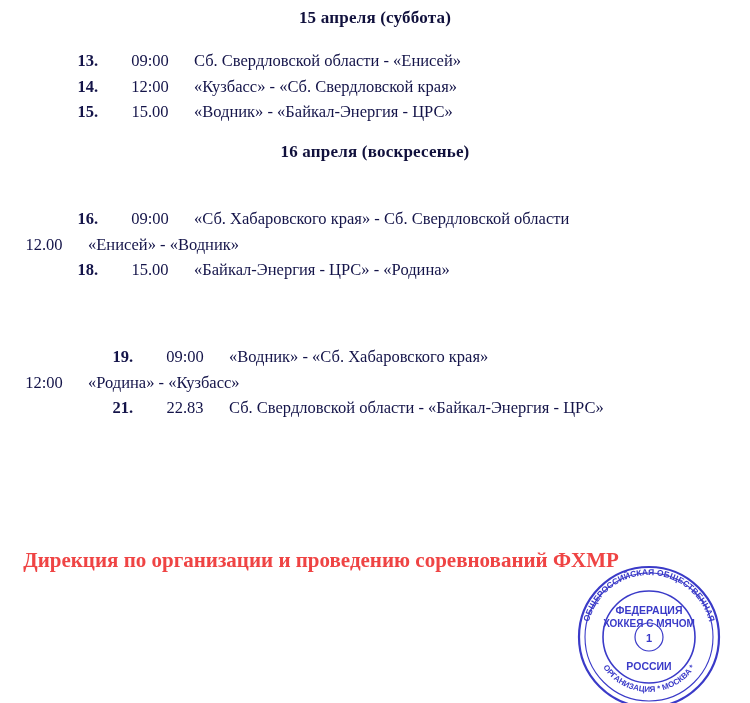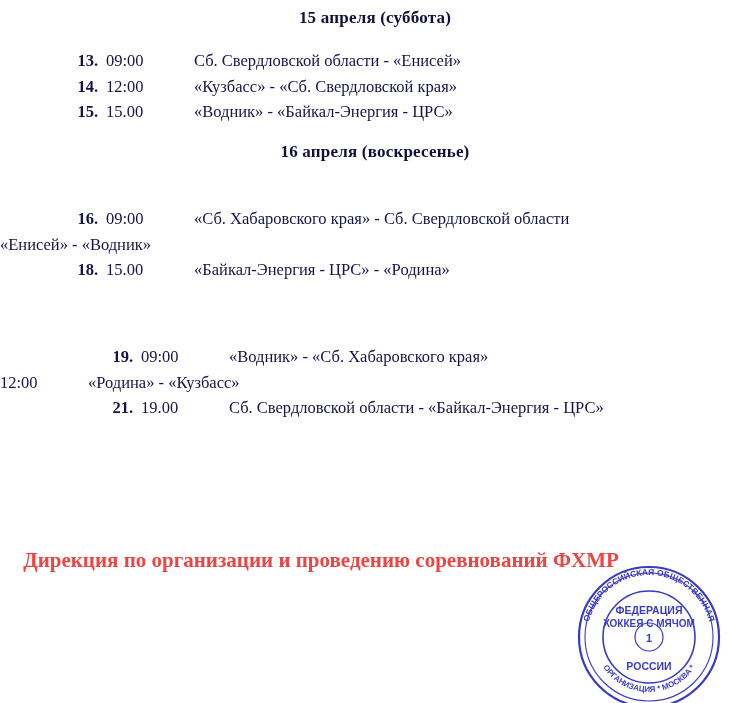--- a/index.html
+++ b/index.html
@@ -42,21 +42,21 @@
   .m-num {
     width: 42px;
     text-align: right;
     font-weight: bold;
     padding-right: 8px;
     flex: none;
   }
   .m-time {
     width: 60px;
     flex: none;
-    text-align: left;
+    text-align: center;
   }
   .m-teams {
     flex: 1;
   }
   
   .block1 { position: absolute; left: 0; top: 8px; width: 750px; }
   .block1 .day-title { margin-bottom: 20px; }
   .block1 .m-num { width: 98px; }
   .block1 .m-time { width: 88px; }
 
@@ -127,20 +127,21 @@
 
   <div class="block2">
     <div class="day-title">16 апреля (воскресенье)</div>
     <ul class="matches">
       <li class="match-row">
         <span class="m-num">16.</span>
         <span class="m-time">09:00</span>
         <span class="m-teams">«Сб. Хабаровского края» - Сб. Свердловской области</span>
       </li>
       <li class="match-row">
+        <span class="m-time">12.00</span>
         <span class="m-teams">«Енисей» -  «Водник»</span>
       </li>
       <li class="match-row">
         <span class="m-num">18.</span>
         <span class="m-time">15.00</span>
         <span class="m-teams">«Байкал-Энергия - ЦРС» - «Родина»</span>
       </li>
     </ul>
   </div>
 
@@ -150,21 +151,21 @@
         <span class="m-num">19.</span>
         <span class="m-time">09:00</span>
         <span class="m-teams">«Водник»  -  «Сб. Хабаровского края»</span>
       </li>
       <li class="match-row">
         <span class="m-time">12:00</span>
         <span class="m-teams">«Родина» - «Кузбасс»</span>
       </li>
       <li class="match-row">
         <span class="m-num">21.</span>
-        <span class="m-time">19.00</span>
+        <span class="m-time">22.83</span>
         <span class="m-teams">Сб. Свердловской области   - «Байкал-Энергия - ЦРС»</span>
       </li>
     </ul>
   </div>
 
   <div class="signature">Дирекция по организации и проведению соревнований ФХМР</div>
 
   <div class="stamp">
     <svg width="150" height="150" viewBox="0 0 150 150" xmlns="http://www.w3.org/2000/svg">
       <defs>

